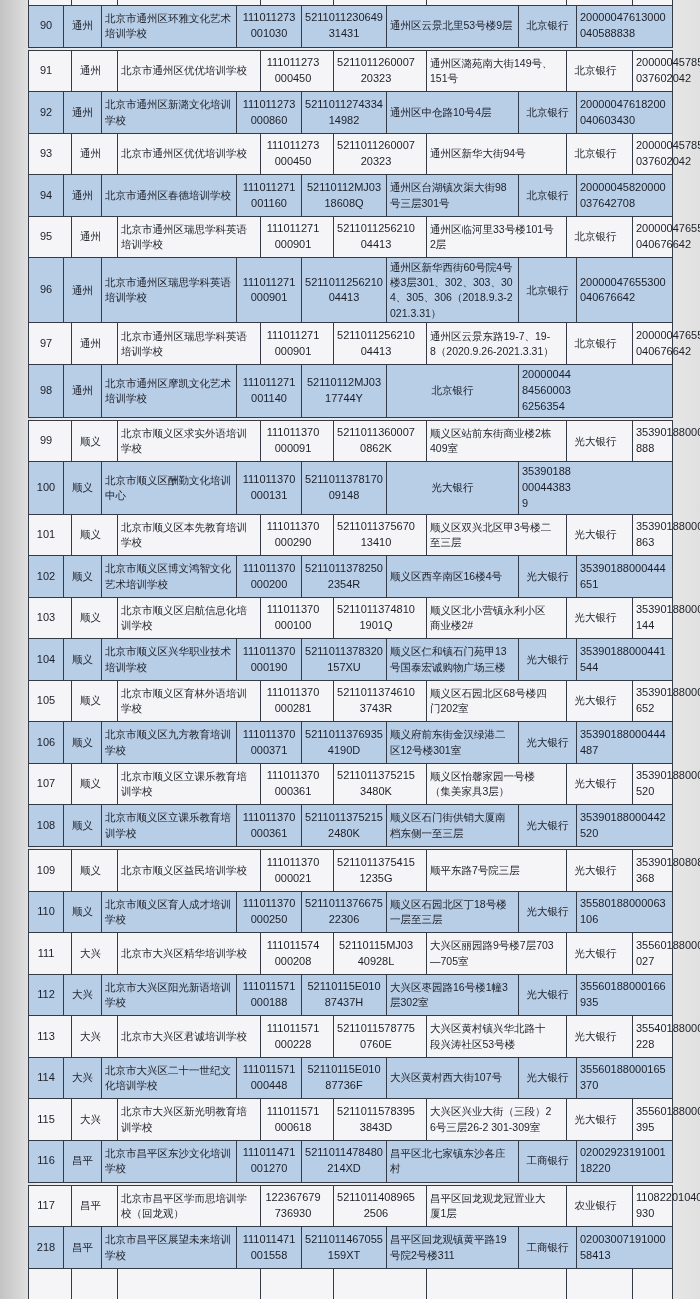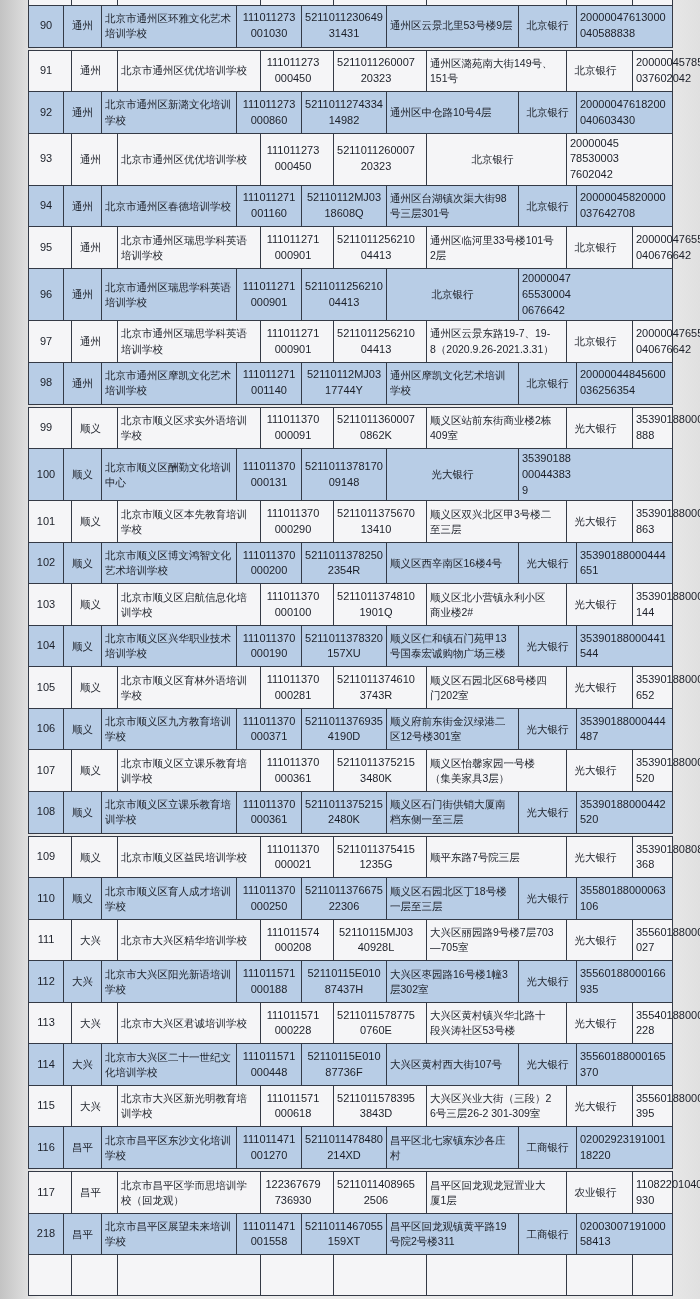--- a/index.html
+++ b/index.html
@@ -95,20 +95,21 @@
     <div class="cell c-left">通州区中仓路10号4层</div>
     <div class="cell c-center">北京银行</div>
     <div class="cell c-left num">20000047618200040603430</div>
   </div>
         <div class="row plain">
     <div class="cell c-center num">93</div>
     <div class="cell c-center">通州</div>
     <div class="cell c-left">北京市通州区优优培训学校</div>
     <div class="cell c-center num">111011273000450</div>
     <div class="cell c-center num">521101126000720323</div>
+    <div class="cell c-left">通州区新华大街94号</div>
     <div class="cell c-center">北京银行</div>
     <div class="cell c-left num">20000045785300037602042</div>
   </div>
         <div class="row hl">
     <div class="cell c-center num">94</div>
     <div class="cell c-center">通州</div>
     <div class="cell c-left">北京市通州区春德培训学校</div>
     <div class="cell c-center num">111011271001160</div>
     <div class="cell c-center num">52110112MJ0318608Q</div>
     <div class="cell c-left">通州区台湖镇次渠大街98号三层301号</div>
@@ -124,40 +125,40 @@
     <div class="cell c-left">通州区临河里33号楼101号2层</div>
     <div class="cell c-center">北京银行</div>
     <div class="cell c-left num">20000047655300040676642</div>
   </div>
         <div class="row hl">
     <div class="cell c-center num">96</div>
     <div class="cell c-center">通州</div>
     <div class="cell c-left">北京市通州区瑞思学科英语培训学校</div>
     <div class="cell c-center num">111011271000901</div>
     <div class="cell c-center num">521101125621004413</div>
+    <div class="cell c-left">通州区新华西街60号院4号楼3层301、302、303、304、305、306（2018.9.3-2021.3.31）</div>
     <div class="cell c-center">北京银行</div>
     <div class="cell c-left num">20000047655300040676642</div>
   </div>
         <div class="row plain">
     <div class="cell c-center num">97</div>
     <div class="cell c-center">通州</div>
     <div class="cell c-left">北京市通州区瑞思学科英语培训学校</div>
     <div class="cell c-center num">111011271000901</div>
     <div class="cell c-center num">521101125621004413</div>
     <div class="cell c-left">通州区云景东路19-7、19-8（2020.9.26-2021.3.31）</div>
     <div class="cell c-center">北京银行</div>
     <div class="cell c-left num">20000047655300040676642</div>
   </div>
         <div class="row hl gap">
     <div class="cell c-center num">98</div>
     <div class="cell c-center">通州</div>
     <div class="cell c-left">北京市通州区摩凯文化艺术培训学校</div>
     <div class="cell c-center num">111011271001140</div>
     <div class="cell c-center num">52110112MJ0317744Y</div>
-    <div class="cell c-left">通州区摩凯文化艺术培训学校</div>
     <div class="cell c-center">北京银行</div>
     <div class="cell c-left num">20000044845600036256354</div>
   </div>
         <div class="row plain">
     <div class="cell c-center num">99</div>
     <div class="cell c-center">顺义</div>
     <div class="cell c-left">北京市顺义区求实外语培训学校</div>
     <div class="cell c-center num">111011370000091</div>
     <div class="cell c-center num">52110113600070862K</div>
     <div class="cell c-left">顺义区站前东街商业楼2栋409室</div>

